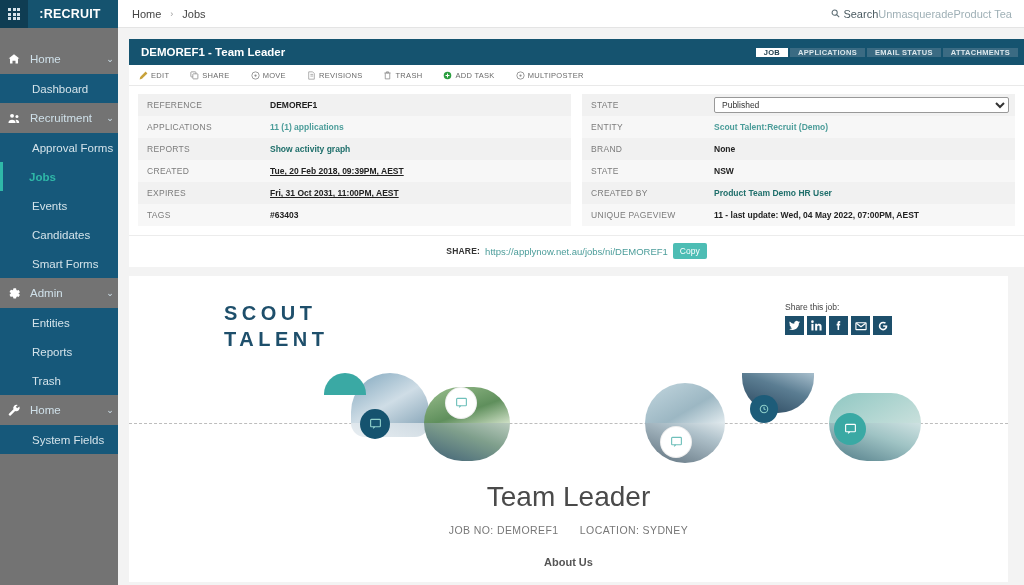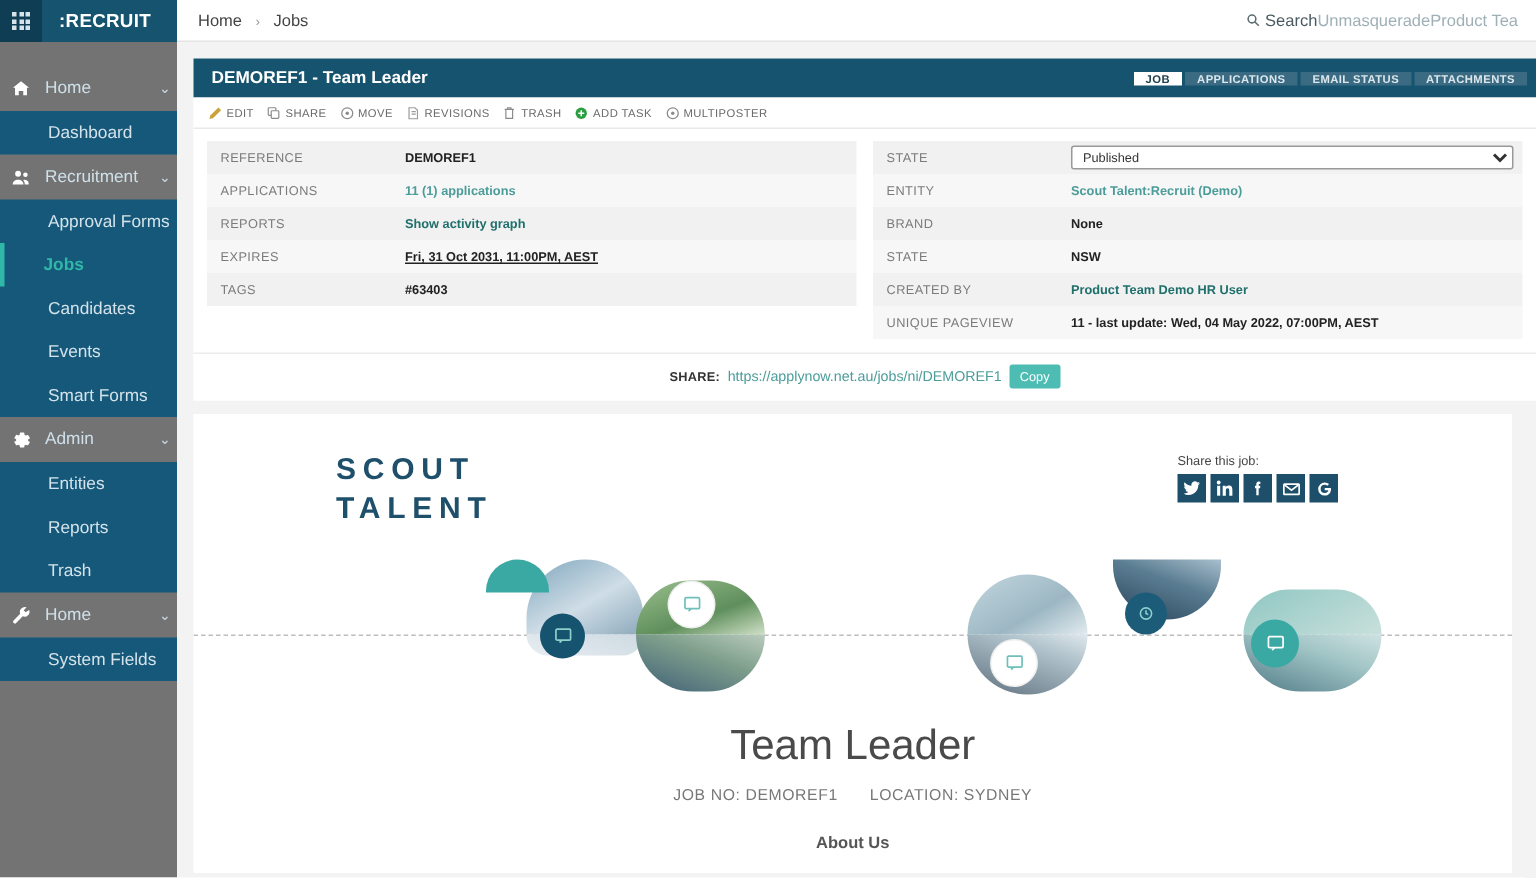--- a/index.html
+++ b/index.html
@@ -113,21 +113,21 @@
   .tabs { margin-left: auto; display: flex; gap: 2px; align-items: center; }
   .tab {
     font-size: 7.5px; font-weight: bold; letter-spacing: .3px;
     padding: 0 8px; color: #dbe7ec;
     background: #3b6b83; cursor: pointer;
   }
   .tab.active { background: #ffffff; color: #21404f; }
 
   .actionbar {
     height: 21px; display: flex; align-items: center;
-    gap: 9px; padding-left: 10px;
+    gap: 21px; padding-left: 10px;
     border-bottom: 1px solid #e9e9e9; background: #fff;
   }
   .act {
     display: flex; align-items: center; gap: 3px;
     font-size: 7.5px; color: #6a6a6a; letter-spacing: .3px;
     cursor: pointer;
   }
   .act .a-ico { display: flex; align-items: center; }
 
   .fieldsWrap {
@@ -273,24 +273,24 @@
           <span class="sb-caret">⌄</span>
         </div>
         <div class="sb-sub">
           <div class="sb-sub-item">
             <span>Approval Forms</span>
           </div>
           <div class="sb-sub-item active">
             <span>Jobs</span>
           </div>
           <div class="sb-sub-item">
+            <span>Events</span>
+          </div>
+          <div class="sb-sub-item">
             <span>Candidates</span>
-          </div>
-          <div class="sb-sub-item">
-            <span>Events</span>
           </div>
           <div class="sb-sub-item">
             <span>Smart Forms</span>
           </div>
         </div>
         <div class="sb-group-head">
           <span class="sb-ico">
             <svg width="13" height="13" viewBox="0 0 16 16" fill="#fff">
               <path d="M8 5.1A2.9 2.9 0 1 0 8 10.9 2.9 2.9 0 0 0 8 5.1zm0 4.4A1.5 1.5 0 1 1 8 6.5a1.5 1.5 0 0 1 0 3z"></path>
               <path d="M14.4 9.3l-1.2-.7c.05-.4.05-.8 0-1.2l1.2-.7a.5.5 0 0 0 .2-.65l-1.3-2.2a.5.5 0 0 0-.63-.2l-1.3.55a5.5 5.5 0 0 0-1.05-.6L10.1 2a.5.5 0 0 0-.5-.42H7a.5.5 0 0 0-.5.42l-.2 1.4c-.37.15-.72.35-1.05.6l-1.3-.55a.5.5 0 0 0-.63.2L2 5.85a.5.5 0 0 0 .2.65l1.2.7c-.05.4-.05.8 0 1.2l-1.2.7a.5.5 0 0 0-.2.65l1.3 2.2a.5.5 0 0 0 .63.2l1.3-.55c.33.25.68.45 1.05.6l.2 1.4a.5.5 0 0 0 .5.42h2.6a.5.5 0 0 0 .5-.42l.2-1.4c.37-.15.72-.35 1.05-.6l1.3.55a.5.5 0 0 0 .63-.2l1.3-2.2a.5.5 0 0 0-.16-.65z"></path>
@@ -434,20 +434,24 @@
               </div>
               <div class="frow">
                 <div class="fkey">APPLICATIONS</div>
                 <div class="fval link">11 (1) applications</div>
               </div>
               <div class="frow">
                 <div class="fkey">REPORTS</div>
                 <div class="fval link-dark">Show activity graph</div>
               </div>
               <div class="frow">
+                <div class="fkey">CREATED</div>
+                <div class="fval u">Tue, 20 Feb 2018, 09:39PM, AEST</div>
+              </div>
+              <div class="frow">
                 <div class="fkey">EXPIRES</div>
                 <div class="fval u">Fri, 31 Oct 2031, 11:00PM, AEST</div>
               </div>
               <div class="frow">
                 <div class="fkey">TAGS</div>
                 <div class="fval">#63403</div>
               </div>
             </div>
           <div class="fcol" id="fright">
               <div class="frow">

